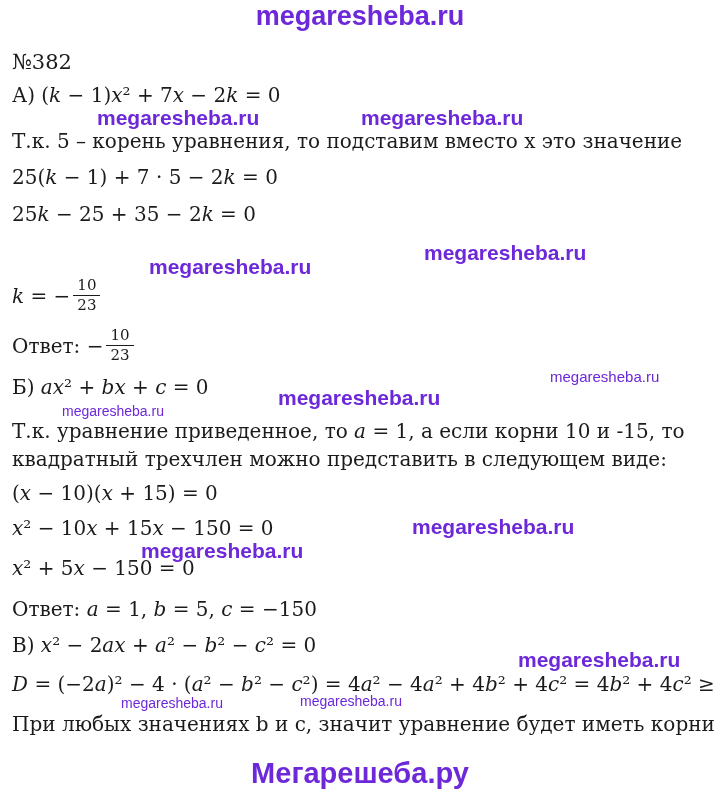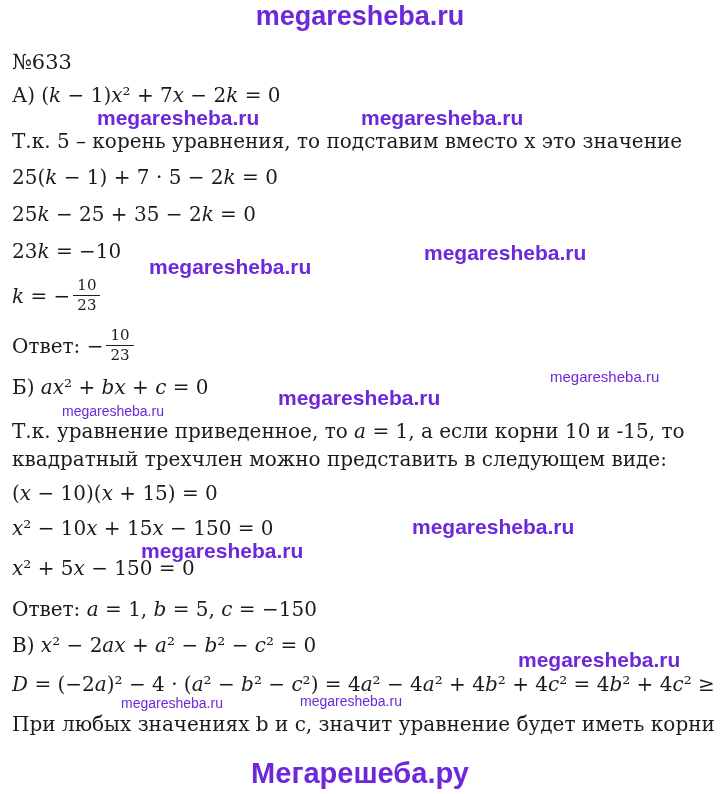--- a/index.html
+++ b/index.html
@@ -24,31 +24,30 @@
   .wm-header{font-weight:700;font-size:27px;left:50%;transform:translateX(-50%);}
   .wm-footer{font-weight:700;font-size:29px;left:50%;transform:translateX(-50%);}
 </style>
 </head>
 <body>
 
 <div class="page">
 
   <div class="wm wm-header" style="top:1px">megaresheba.ru</div>
 
-  <div class="line t21" style="top:50px">№633</div>
+  <div class="line t21" style="top:50px">№382</div>
 
   <div class="line math" style="top:83px">А) (<i>k</i> − 1)<i>x</i>² + 7<i>x</i> − 2<i>k</i> = 0</div>
 
   <div class="line text" style="top:129px">Т.к. 5 – корень уравнения, то подставим вместо х это значение</div>
 
   <div class="line math" style="top:165px">25(<i>k</i> − 1) + 7 · 5 − 2<i>k</i> = 0</div>
 
   <div class="line math" style="top:202px">25<i>k</i> − 25 + 35 − 2<i>k</i> = 0</div>
 
-  <div class="line math" style="top:239px">23<i>k</i> = −10</div>
 
   <div class="line math fracline" style="top:277px">
     <span><i>k</i> = −</span>
       <span class="frac">
         <span class="num">10</span>
         <span class="den">23</span>
       </span>
   </div>
 
   <div class="line math fracline" style="top:327px">

